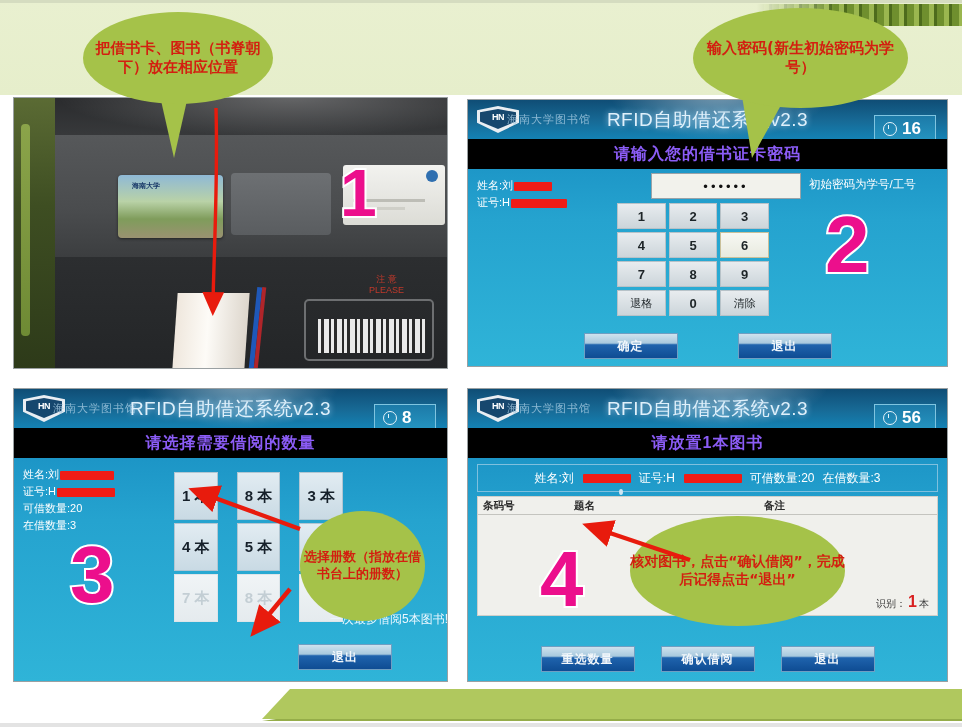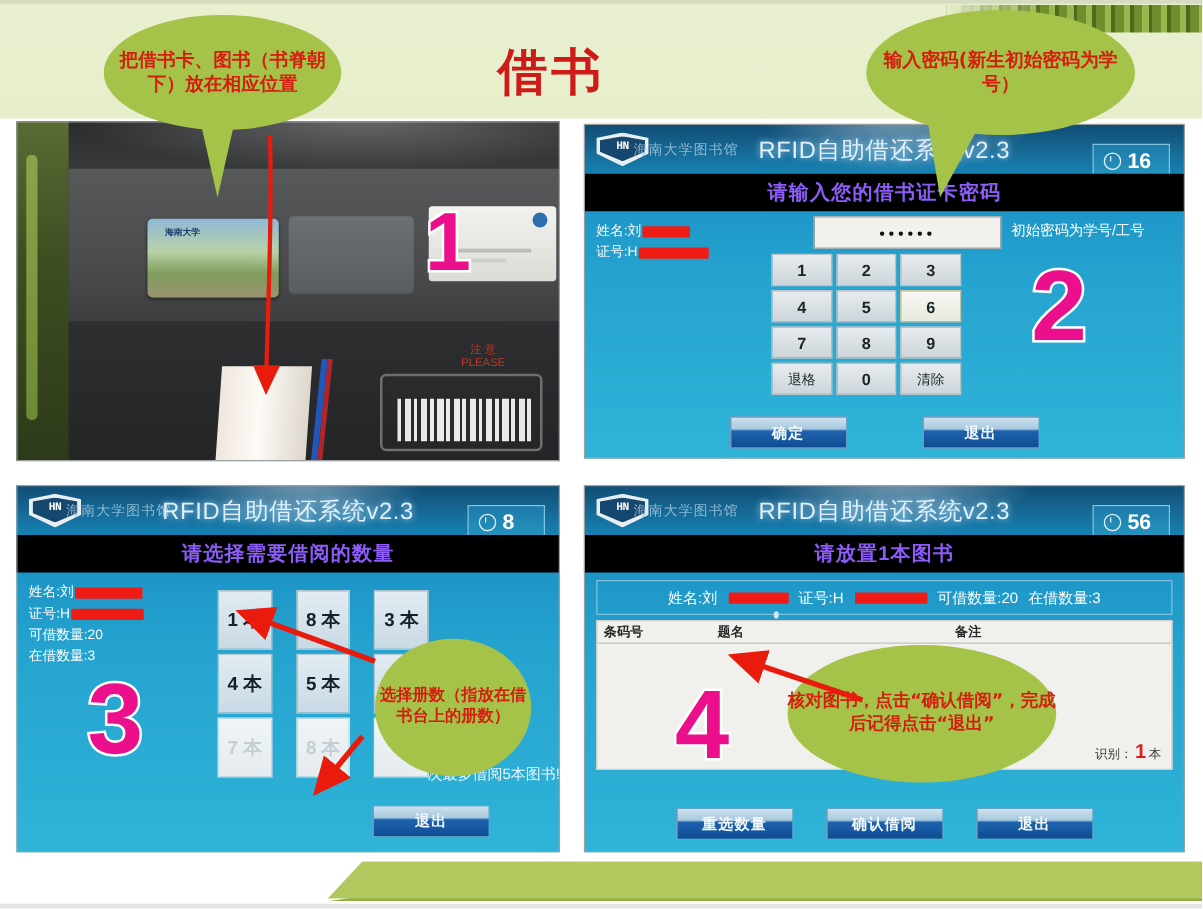--- a/index.html
+++ b/index.html
@@ -72,21 +72,21 @@
   .ph-warn{position:absolute;right:44px;bottom:74px;font-size:9px;color:#c0392b;text-align:center;line-height:1.15;}
   .ph-glare{position:absolute;left:42px;top:0;right:0;height:40px;
     background:radial-gradient(ellipse at 60% 0%,rgba(255,255,255,.28),rgba(255,255,255,0) 70%);}
 
   
   .screen{position:absolute;inset:0;background:linear-gradient(180deg,#1386bd 0%,#25a3cf 45%,#2fb4d8 100%);}
   .scr-head{position:absolute;left:0;top:0;width:100%;height:40px;
     background:linear-gradient(180deg,#0f4c74 0%,#176a96 55%,#1482b4 100%);}
   .scr-head-glare{position:absolute;left:30%;top:0;width:45%;height:40px;
     background:radial-gradient(ellipse at 50% -20%,rgba(255,255,255,.45),rgba(255,255,255,0) 72%);}
-  .scr-logo{position:absolute;left:10px;top:7px;width:42px;height:27px;font-family:Liberation Mono, monospace;}
+  .scr-logo{position:absolute;left:10px;top:7px;width:42px;height:27px;}
   .scr-logo .shield{position:absolute;inset:0;background:#e9eef3;
     clip-path:polygon(50% 0,100% 16%,100% 62%,50% 100%,0 62%,0 16%);}
   .scr-logo .shield-in{position:absolute;left:3px;top:3px;right:3px;bottom:4px;background:#16476e;
     clip-path:polygon(50% 0,100% 16%,100% 62%,50% 100%,0 62%,0 16%);}
   .scr-logo .hn{position:absolute;left:0;right:0;top:6px;text-align:center;color:#fff;font-size:9px;font-weight:700;letter-spacing:-.5px;}
   .scr-libname{position:absolute;left:40px;top:13px;font-size:11px;color:#9fc6de;letter-spacing:1px;opacity:.85;}
   .scr-title{position:absolute;left:0;right:0;top:8px;text-align:center;font-size:19px;color:#dff0fb;
     letter-spacing:.5px;text-shadow:0 0 6px rgba(180,225,255,.9);}
   .scr-timer{position:absolute;right:12px;top:16px;min-width:62px;height:28px;
     background:linear-gradient(180deg,#1d7aa8,#2596c2);border:1px solid #7fc4e0;
@@ -189,21 +189,20 @@
     <div class="stripes-fade"></div>
   </div>
   <div class="top-edge"></div>
   <div class="bg-white-mid"></div>
   <div class="bottom-band">
     <div class="bottom-green-dark"></div>
     <div class="bottom-green"></div>
     <div class="bottom-rule"></div>
   </div>
 
-  <div class="main-title">借书</div>
 
   <div class="panel p1">
     <div class="photo1">
       <div class="ph-bamboo"></div>
       <div class="ph-kiosk-top"></div>
       <div class="ph-slope"></div>
       <div class="ph-lower"></div>
       <div class="ph-card">
         <div class="ph-card-txt">海南大学</div>
       </div>

